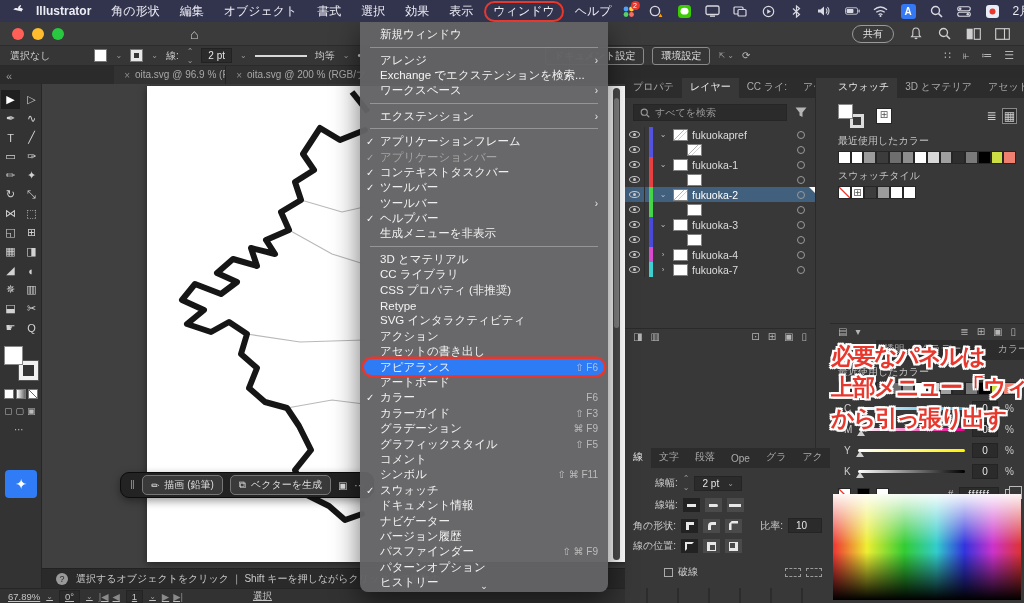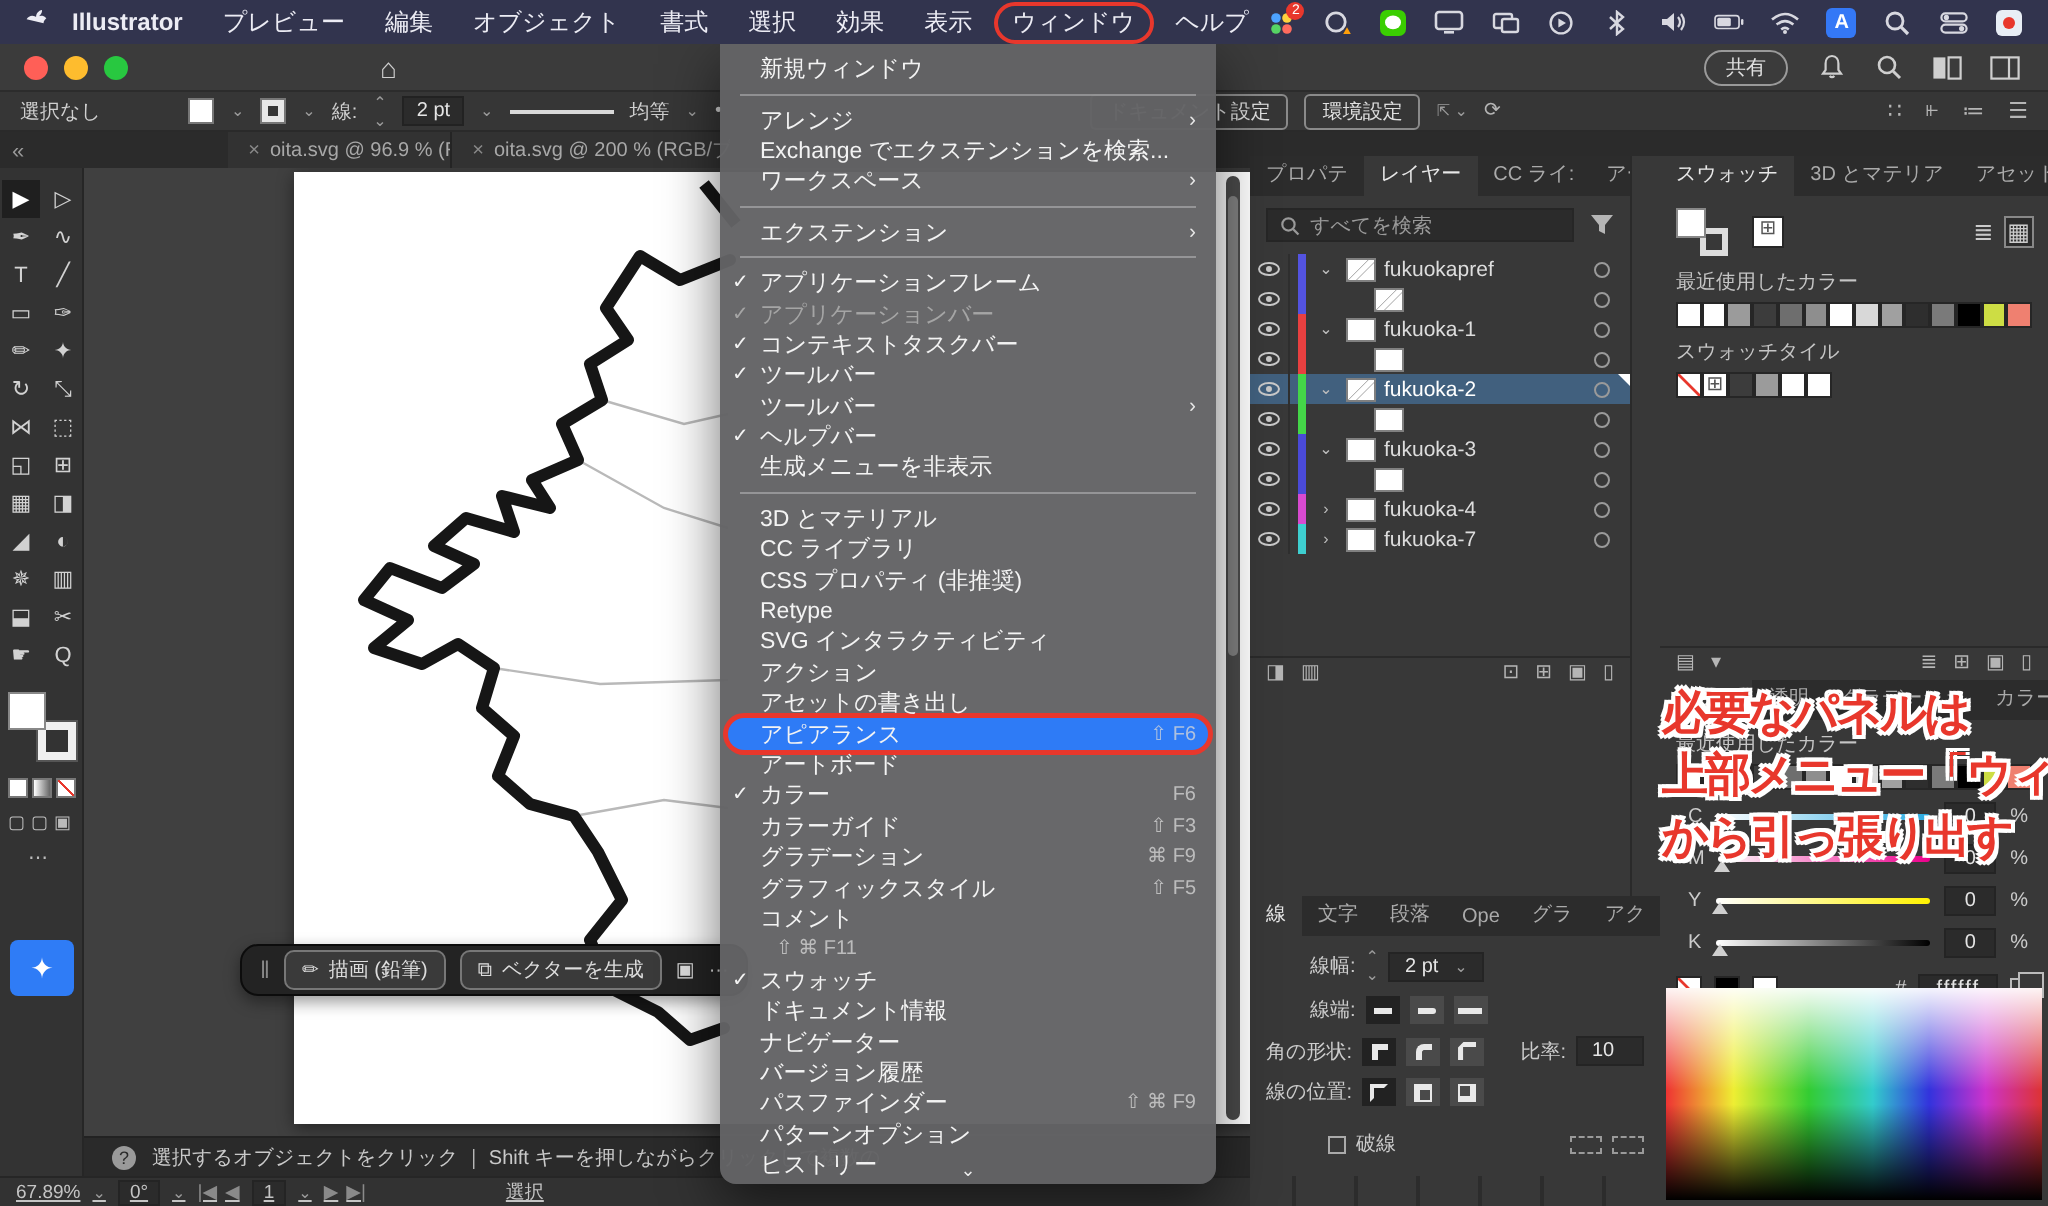--- a/index.html
+++ b/index.html
@@ -205,21 +205,21 @@
 <div class="screen">
 
   <div class="mac-bar">
     <div class="mac-left">
       <span class="sicon">
         <svg class="ic" width="12" height="14" viewBox="0 0 12 14">
             <path fill="#ececf4" d="M8.2 3.4c.7-.8.9-1.9.8-2.4-.8.1-1.7.6-2.2 1.3-.5.6-.9 1.6-.7 2.4.9 0 1.5-.5 2.1-1.3zM9.8 7.6c0-1.6 1.3-2.4 1.4-2.4-.8-1.1-2-1.3-2.4-1.3-1-.1-2 .6-2.5.6-.5 0-1.3-.6-2.2-.6-1.1 0-2.2.7-2.8 1.7-1.2 2-  .3 5 .9 6.6.6.8 1.2 1.7 2.1 1.7.9 0 1.2-.5 2.2-.5s1.3.5 2.2.5c.9 0 1.5-.8 2-1.6.7-.9.9-1.9.9-1.9s-1.8-.7-1.8-2.8z"></path>
           </svg>
       </span>
       <span class="mb-item bold">Illustrator</span>
-      <span class="mb-item">プレビュー</span>
+      <span class="mb-item">角の形状</span>
       <span class="mb-item">編集</span>
       <span class="mb-item">オブジェクト</span>
       <span class="mb-item">書式</span>
       <span class="mb-item">選択</span>
       <span class="mb-item">効果</span>
       <span class="mb-item">表示</span>
       <span class="mb-item circled">ウィンドウ</span>
       <span class="mb-item">ヘルプ</span>
     </div>
     <div class="mac-right">
@@ -964,20 +964,21 @@
        <span class="sc">⇧ F5</span>
 
      </div>
         <div class="mrow  ">
        <span class="chk"></span>
        <span class="lbl">コメント</span>
 
      </div>
         <div class="mrow  ">
        <span class="chk"></span>
+       <span class="lbl">シンボル</span>
        <span class="sc">⇧ ⌘ F11</span>
 
      </div>
         <div class="mrow  ">
        <span class="chk">✓</span>
        <span class="lbl">スウォッチ</span>
 
      </div>
         <div class="mrow  ">
        <span class="chk"></span>

